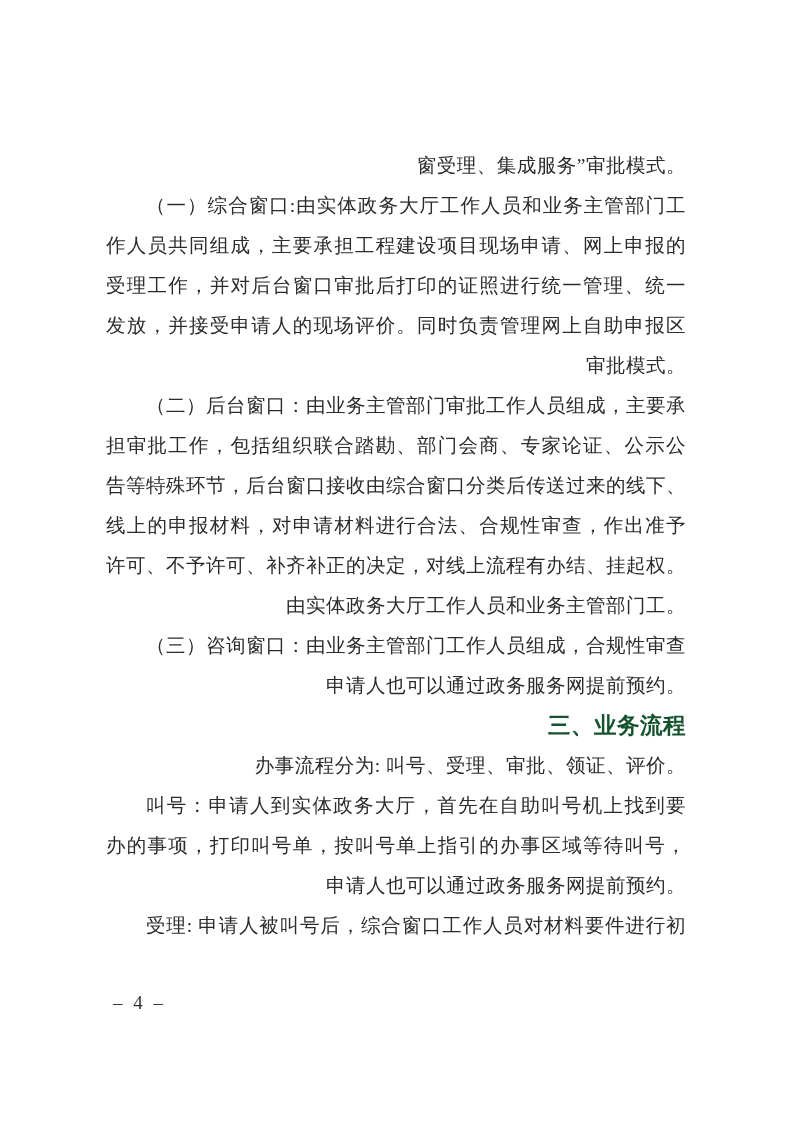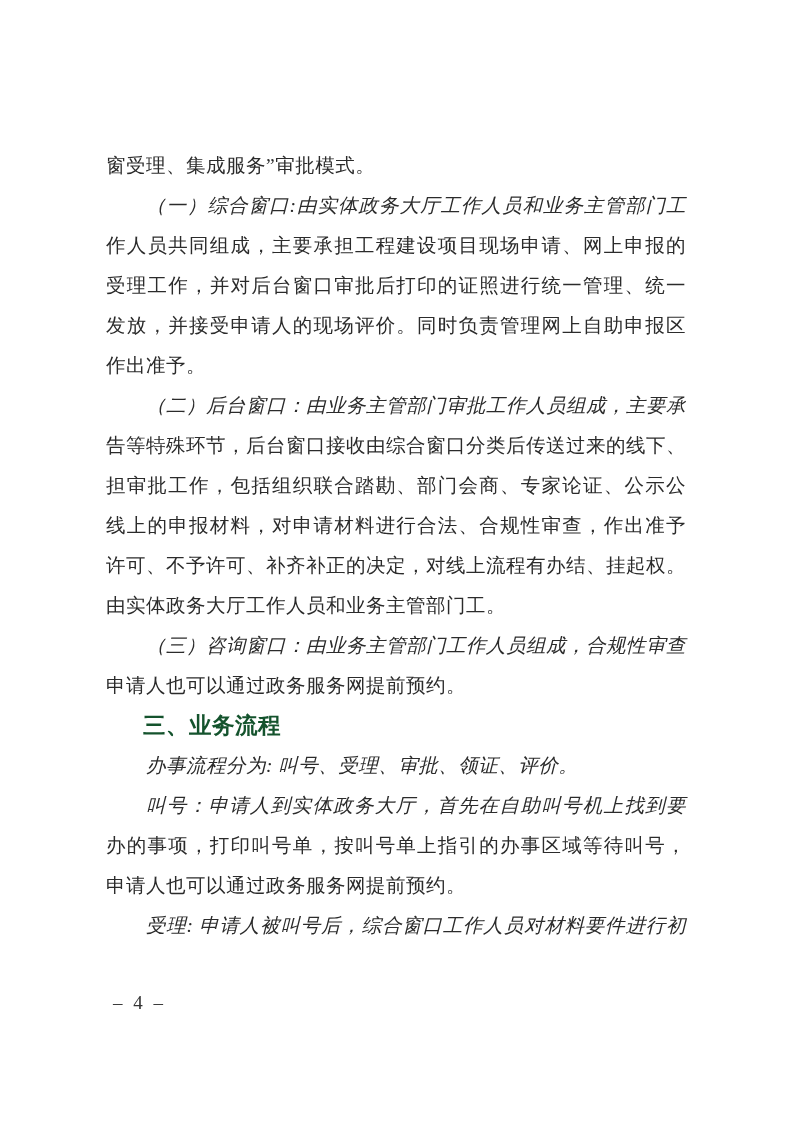--- a/index.html
+++ b/index.html
@@ -20,30 +20,30 @@
     position: absolute;
     left: 106px;
     top: 146px;
     width: 580px;
   }
   .para { margin: 0; }
   .ln {
     font-size: 19.5px;
     line-height: 40px;
     height: 40px;
-    text-align: left;
+    text-align: right;
     letter-spacing: 0.5px;
   }
   
   .fill {
     text-align: justify;
     text-align-last: justify;
   }
   
-  .indent { text-indent: 40px; font-style: italic; }
+  .indent { text-indent: 40px; }
   
   .heading {
     font-family: "Liberation Sans", "DejaVu Sans", sans-serif;
     font-weight: 700;
     font-size: 22.5px;
     text-indent: 37px;
     color: #14532d;
   }
   .page-number {
     position: absolute;
@@ -63,27 +63,27 @@
 
     <div class="para">
       <div class="ln">窗受理、集成服务”审批模式。</div>
     </div>
 
     <div class="para">
       <div class="ln fill indent">（一）综合窗口:由实体政务大厅工作人员和业务主管部门工</div>
       <div class="ln fill">作人员共同组成，主要承担工程建设项目现场申请、网上申报的</div>
       <div class="ln fill">受理工作，并对后台窗口审批后打印的证照进行统一管理、统一</div>
       <div class="ln fill">发放，并接受申请人的现场评价。同时负责管理网上自助申报区</div>
-      <div class="ln">作出准予。</div>
+      <div class="ln">审批模式。</div>
     </div>
 
     <div class="para">
       <div class="ln fill indent">（二）后台窗口：由业务主管部门审批工作人员组成，主要承</div>
+      <div class="ln fill">担审批工作，包括组织联合踏勘、部门会商、专家论证、公示公</div>
       <div class="ln fill">告等特殊环节，后台窗口接收由综合窗口分类后传送过来的线下、</div>
-      <div class="ln fill">担审批工作，包括组织联合踏勘、部门会商、专家论证、公示公</div>
       <div class="ln fill">线上的申报材料，对申请材料进行合法、合规性审查，作出准予</div>
       <div class="ln fill">许可、不予许可、补齐补正的决定，对线上流程有办结、挂起权。</div>
       <div class="ln">由实体政务大厅工作人员和业务主管部门工。</div>
     </div>
 
     <div class="para">
       <div class="ln fill indent">（三）咨询窗口：由业务主管部门工作人员组成，合规性审查</div>
       <div class="ln">申请人也可以通过政务服务网提前预约。</div>
     </div>
 

